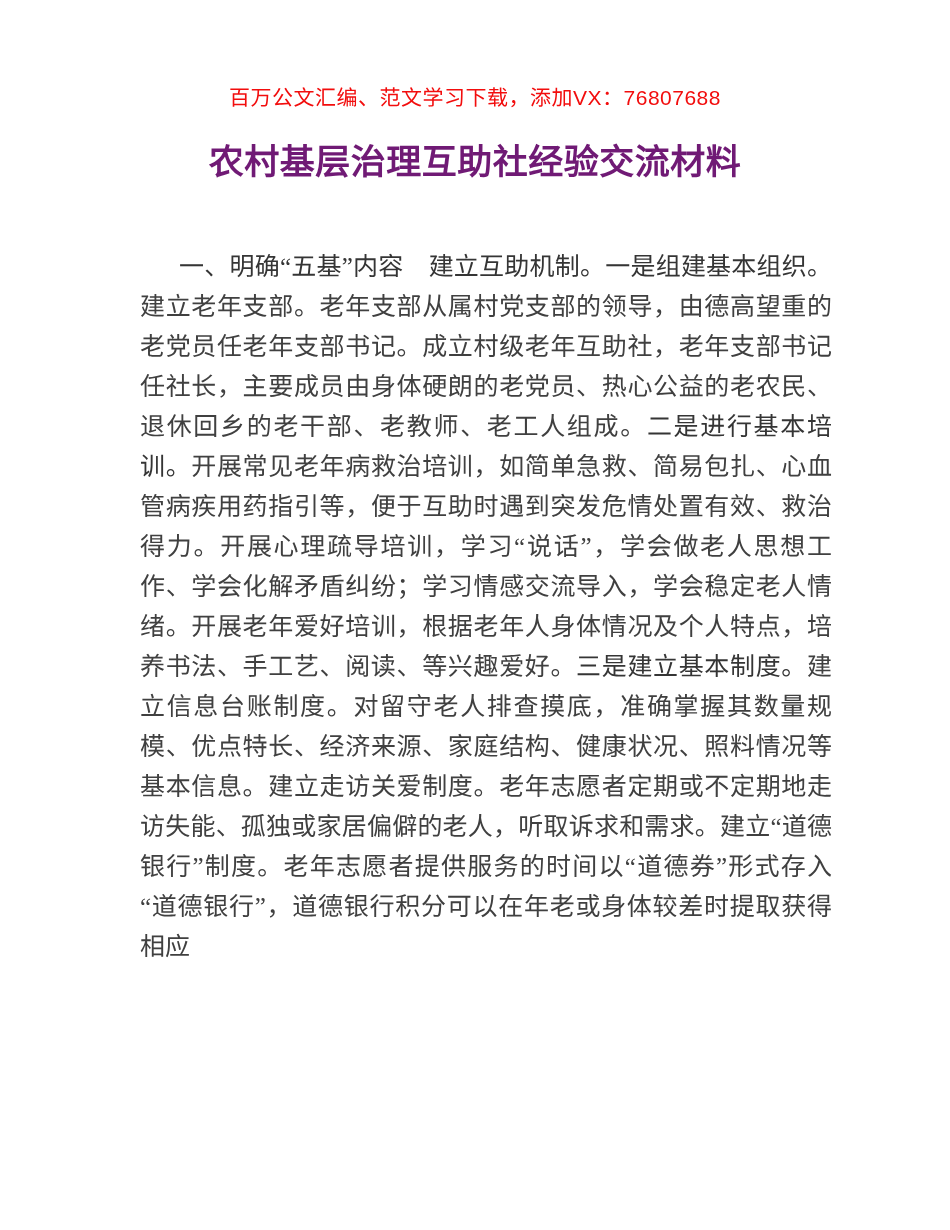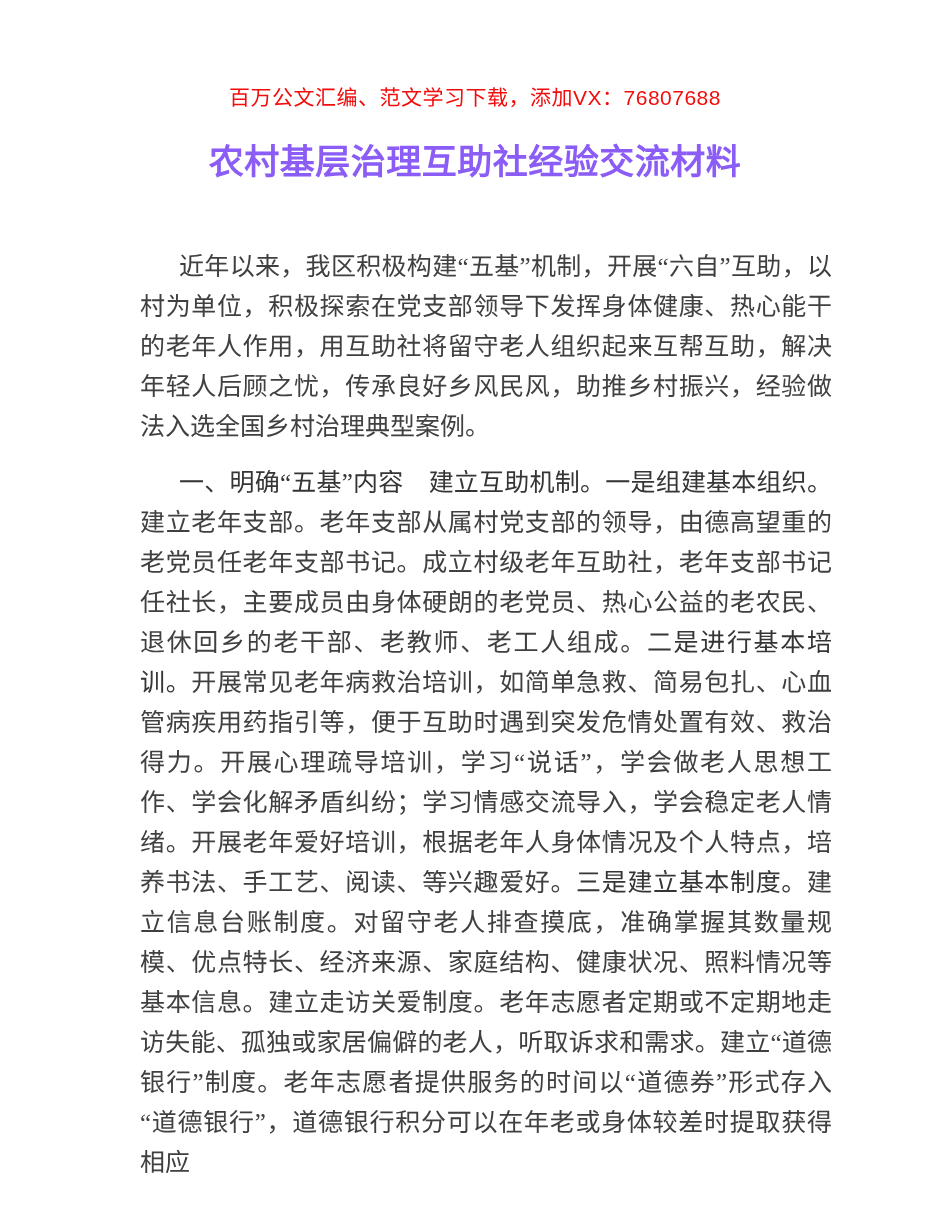--- a/index.html
+++ b/index.html
@@ -26,21 +26,21 @@
     font-size: 21px;
     line-height: 23px;
     text-align: center;
     letter-spacing: 0.5px;
   }
   .doc-title {
     margin: 32px 0 0 0;
     font-size: 35px;
     line-height: 44px;
     font-weight: bold;
-    color: #8b5cf6;
+    color: #701a75;
     text-align: center;
     letter-spacing: 0.5px;
     font-family: "Liberation Serif", "DejaVu Serif", serif;
   }
   .content {
     margin-top: 62px;
     padding-left: 140px;
     padding-right: 118px;
   }
   .para {
@@ -64,18 +64,17 @@
 <body>
 
 <div class="page">
 
   <div class="header-note" style="color: rgb(242, 13, 13); margin-top: 32px;">百万公文汇编、范文学习下载，添加VX：76807688</div>
 
   <h1 class="doc-title">农村基层治理互助社经验交流材料</h1>
 
   <div class="content">
 
-    <p class="para"><span>近年以来，我区积极构建“五基”机制，开展“六自”互助，以村为单位，积极探索在党支部领导下发挥身体健康、热心能干的老年人作用，用互助社将留守老人组织起来互帮互助，解决年轻人后顾之忧，传承良好乡风民风，助推乡村振兴，经验做法入选全国乡村治理典型案例。</span></p>
 
     <p class="para"><span class="run-bold">一、明确“五基”内容　建立互助机制。一是组建基本组织。</span><span>建立老年支部。老年支部从属村党支部的领导，由德高望重的老党员任老年支部书记。成立村级老年互助社，老年支部书记任社长，主要成员由身体硬朗的老党员、热心公益的老农民、退休回乡的老干部、老教师、老工人组成。</span><span class="run-bold">二是进行基本培训。</span><span>开展常见老年病救治培训，如简单急救、简易包扎、心血管病疾用药指引等，便于互助时遇到突发危情处置有效、救治得力。开展心理疏导培训，学习“说话”，学会做老人思想工作、学会化解矛盾纠纷；学习情感交流导入，学会稳定老人情绪。开展老年爱好培训，根据老年人身体情况及个人特点，培养书法、手工艺、阅读、等兴趣爱好。</span><span class="run-bold">三是建立基本制度。</span><span>建立信息台账制度。对留守老人排查摸底，准确掌握其数量规模、优点特长、经济来源、家庭结构、健康状况、照料情况等基本信息。建立走访关爱制度。老年志愿者定期或不定期地走访失能、孤独或家居偏僻的老人，听取诉求和需求。建立“道德银行”制度。老年志愿者提供服务的时间以“道德券”形式存入“道德银行”，道德银行积分可以在年老或身体较差时提取获得相应</span></p>
 
   </div>
 </div>
 
 </body></html>

